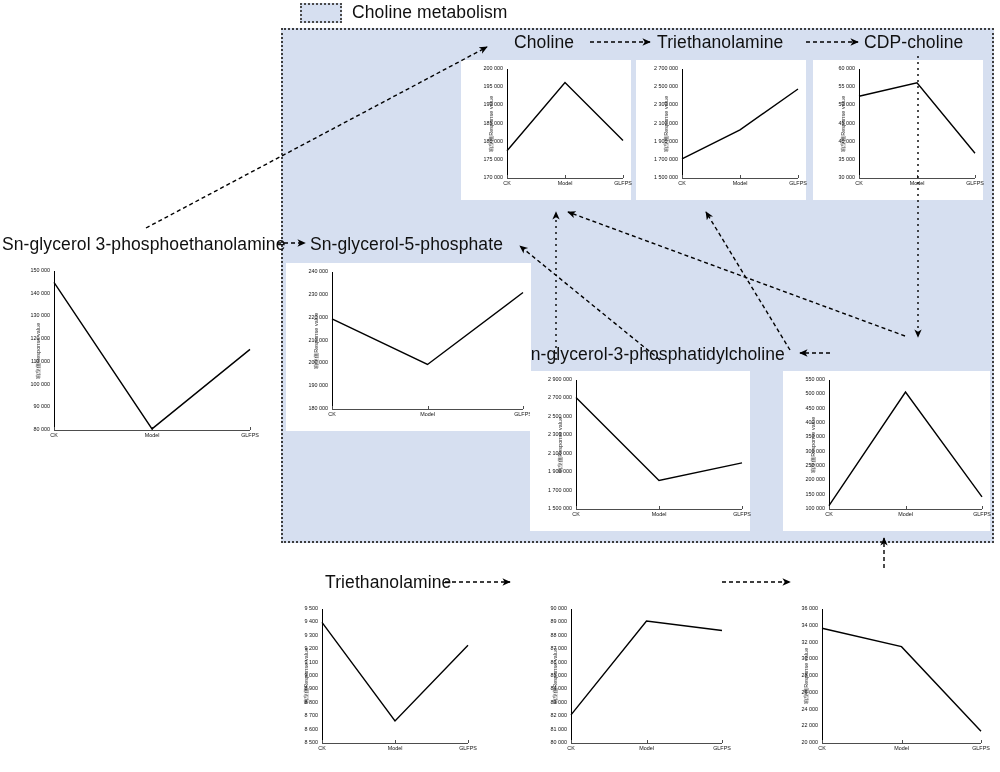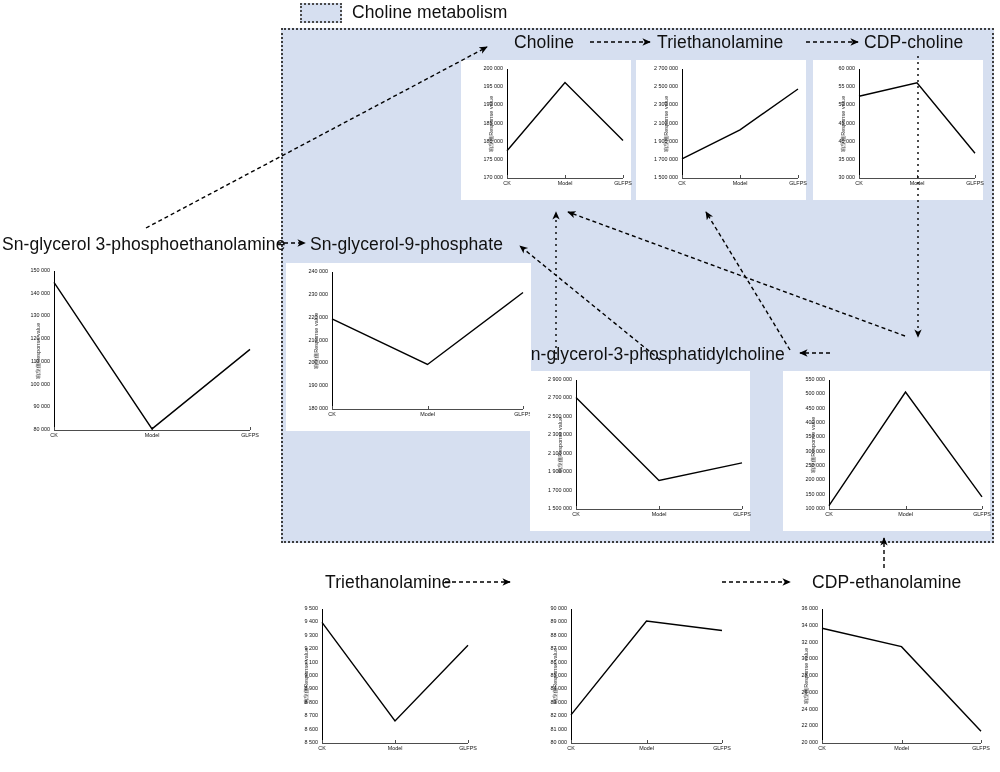--- a/index.html
+++ b/index.html
@@ -54,26 +54,25 @@
   <div class="legend">
     <span class="legend-swatch"></span>
     <span class="legend-label">Choline metabolism</span>
   </div>
 
   <div class="node" style="left:514px;top:32px;">Choline</div>
   <div class="node" style="left:657px;top:32px;">Triethanolamine</div>
   <div class="node" style="left:864px;top:32px;">CDP-choline</div>
 
   <div class="node" style="left:2px;top:234px;">Sn-glycerol 3-phosphoethanolamine</div>
-  <div class="node" style="left:310px;top:234px;">Sn-glycerol-9-phosphate</div>
+  <div class="node" style="left:310px;top:234px;">Sn-glycerol-5-phosphate</div>
 
   <div class="node" style="left:519px;top:344px;">Sn-glycerol-3-phosphatidylcholine</div>
 
   <div class="node" style="left:325px;top:572px;">Triethanolamine</div>
-  <div class="node" style="left:812px;top:572px;">CDP-ethanolamine</div>
 
   <div class="card" style="left:8px;top:262px;width:250px;height:190px;background:transparent;">
       <div class="ylab" style="left: 2px; top: 88.5px;">响应值Response value</div>
       <div class="ytick" style="left: 12px; width: 30px; top: 164px;">80 000</div>
       <div class="ytick" style="left: 12px; width: 30px; top: 141.286px;">90 000</div>
       <div class="ytick" style="left: 12px; width: 30px; top: 118.571px;">100 000</div>
       <div class="ytick" style="left: 12px; width: 30px; top: 95.8571px;">110 000</div>
       <div class="ytick" style="left: 12px; width: 30px; top: 73.1429px;">120 000</div>
       <div class="ytick" style="left: 12px; width: 30px; top: 50.4286px;">130 000</div>
       <div class="ytick" style="left: 12px; width: 30px; top: 27.7143px;">140 000</div>

